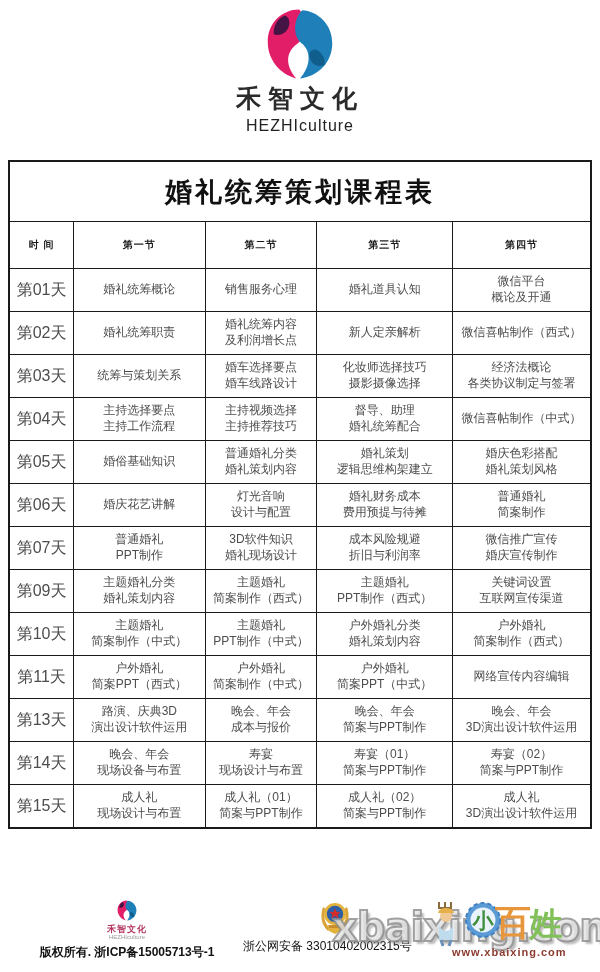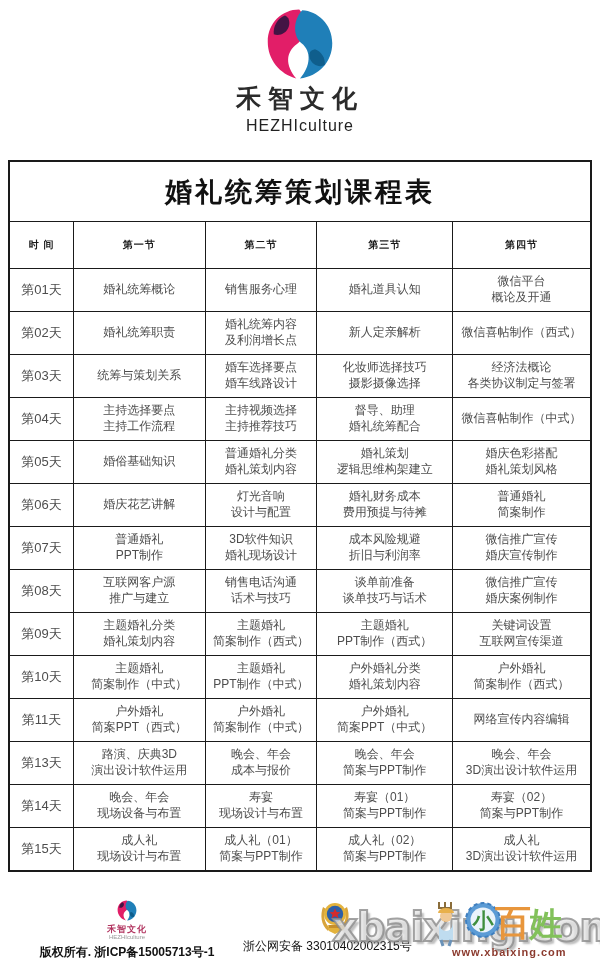--- a/index.html
+++ b/index.html
@@ -13,21 +13,21 @@
   .brand-name{font-size:25px;font-weight:bold;letter-spacing:7px;color:#2b2b2b;margin-top:2px;}
   .brand-name-en{font-size:16px;letter-spacing:1px;color:#222;margin-top:2px;}
   
   .table-wrap{position:absolute;left:8px;top:160px;width:584px;}
   table{border-collapse:collapse;width:100%;table-layout:fixed;}
   td,th{border:1px solid #1a1a1a;text-align:center;vertical-align:middle;padding:2px 3px;}
   table{border:2px solid #1a1a1a;}
   .title-cell{height:55px;font-size:27px;font-weight:bold;letter-spacing:3px;color:#111;}
   th{height:42px;font-size:10px;font-weight:bold;color:#1a1a1a;letter-spacing:1px;}
   td.cell{height:38px;font-size:12px;color:#4d4d4d;white-space:pre-line;line-height:1.3;}
-  td.day{font-size:13px;color:#4d4d4d;}
+  td.day{font-size:16px;color:#4d4d4d;}
   col.c0{width:11.1%}col.c1{width:22.6%}col.c2{width:19.2%}col.c3{width:23.3%}col.c4{width:23.8%}
   
   .footer{position:absolute;left:0;top:898px;width:600px;height:74px;}
   .f-left{position:absolute;left:22px;top:2px;width:210px;text-align:center;}
   .mini-brand-name{font-size:9px;font-weight:bold;color:#b23560;letter-spacing:1px;line-height:1;}
   .mini-brand-en{font-size:6px;color:#999;line-height:1.2;}
   .copyright{font-size:12px;font-weight:bold;color:#111;margin-top:3px;white-space:nowrap;}
   .f-mid-badge{position:absolute;left:320px;top:3px;z-index:1;}
   .security{position:absolute;left:243px;top:40px;font-size:12px;font-weight:normal;color:#111;z-index:1;white-space:nowrap;}
   .watermark{
@@ -142,31 +142,20 @@
           <td class="cell">普通婚礼
 PPT制作</td>
           <td class="cell">3D软件知识
 婚礼现场设计</td>
           <td class="cell">成本风险规避
 折旧与利润率</td>
           <td class="cell">微信推广宣传
 婚庆宣传制作</td>
         </tr>
         <tr>
-          <td class="cell day">第08天</td>
-          <td class="cell">互联网客户源
-推广与建立</td>
-          <td class="cell">销售电话沟通
-话术与技巧</td>
-          <td class="cell">谈单前准备
-谈单技巧与话术</td>
-          <td class="cell">微信推广宣传
-婚庆案例制作</td>
-        </tr>
-        <tr>
           <td class="cell day">第09天</td>
           <td class="cell">主题婚礼分类
 婚礼策划内容</td>
           <td class="cell">主题婚礼
 简案制作（西式）</td>
           <td class="cell">主题婚礼
 PPT制作（西式）</td>
           <td class="cell">关键词设置
 互联网宣传渠道</td>
         </tr>

